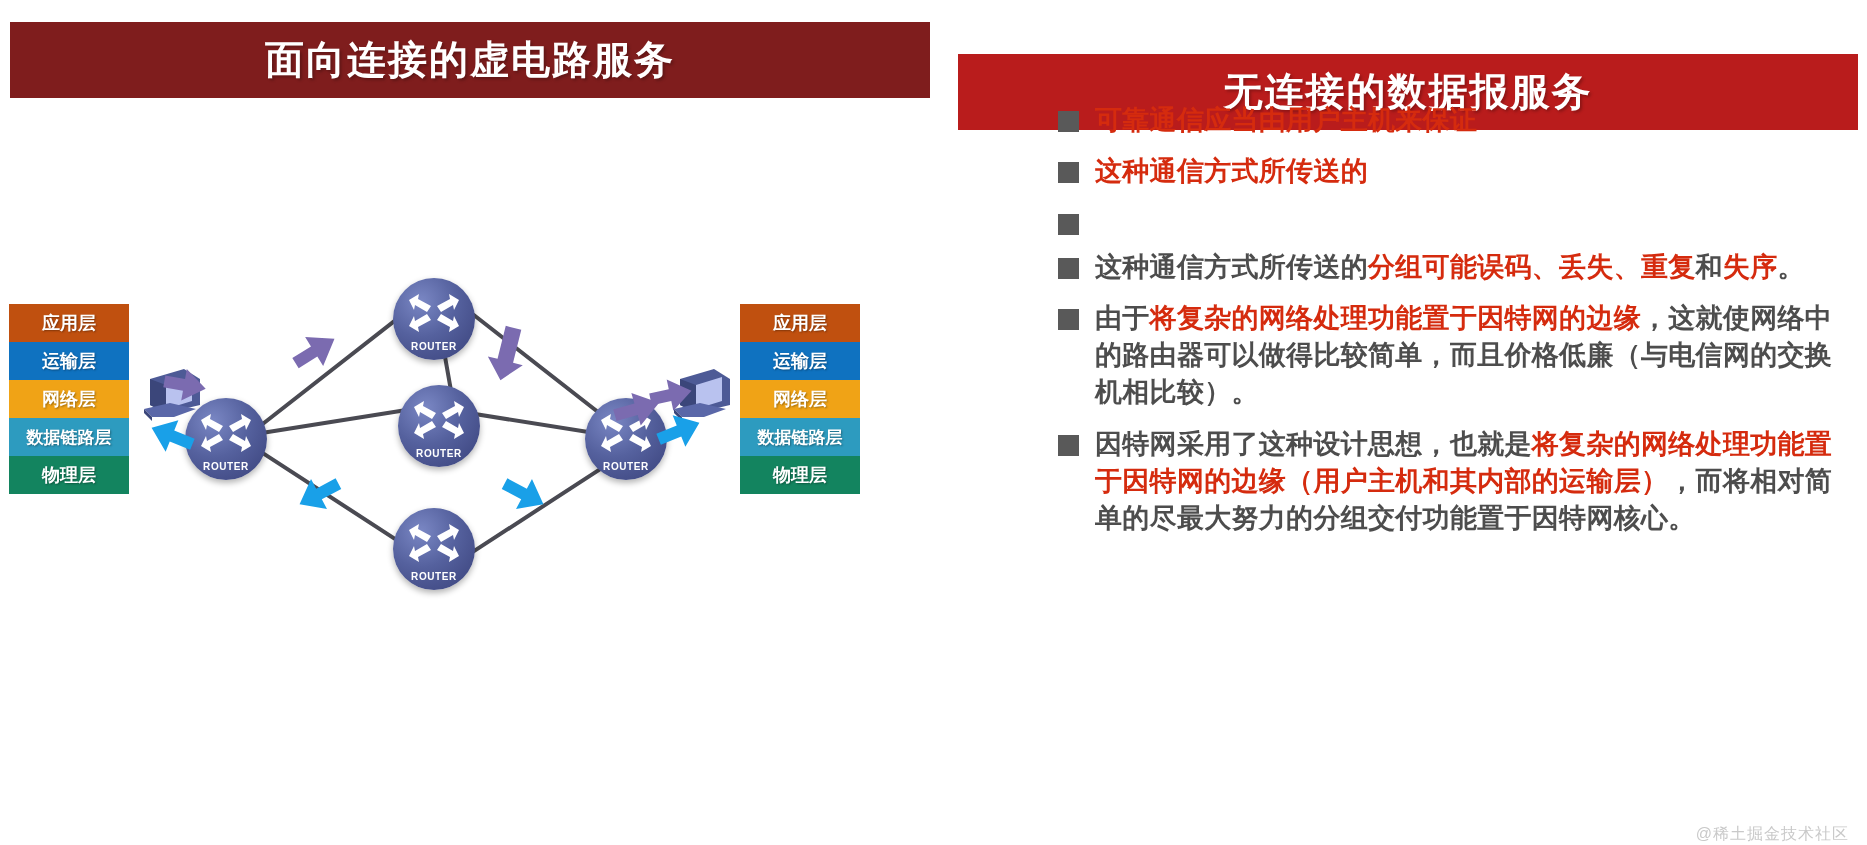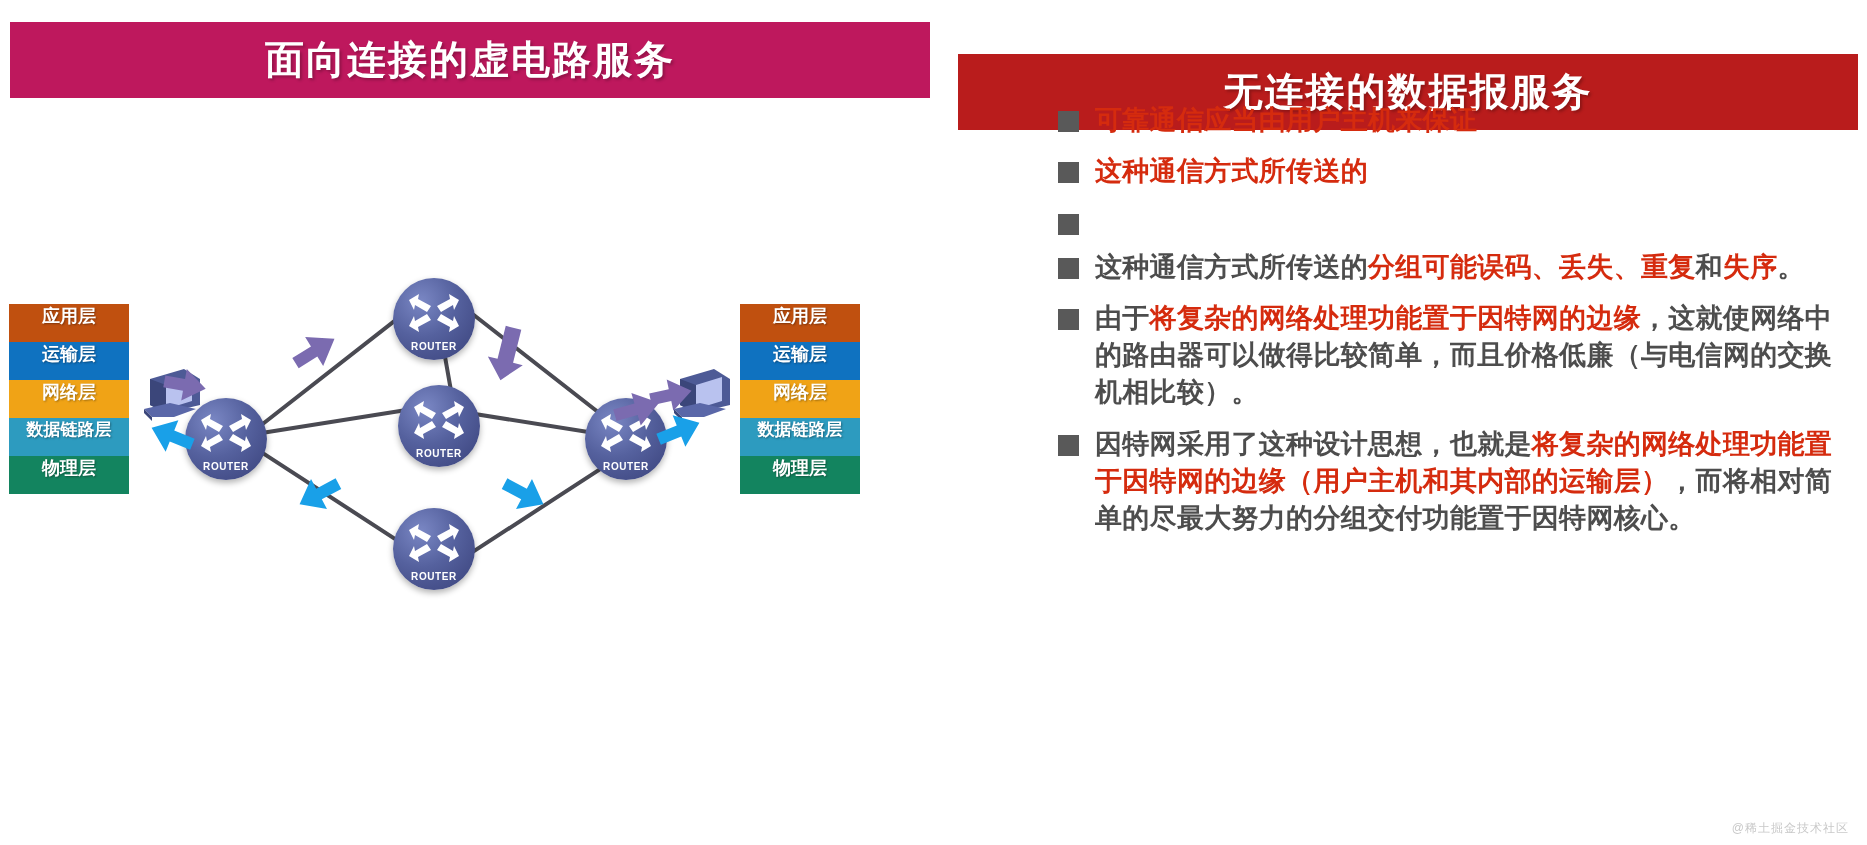--- a/index.html
+++ b/index.html
@@ -13,32 +13,32 @@
 
   
   .hdr {
     position: absolute; top: 22px; height: 76px;
     display: flex; align-items: center; justify-content: center;
   }
   .hdr-title {
     font-size: 39px; font-weight: 700; color: #ffffff; letter-spacing: 2px;
     text-shadow: 2px 2px 3px rgba(0,0,0,.25);
   }
-  #hdr-left  { left: 10px;   width: 920px; background: #be185d; }
+  #hdr-left  { left: 10px;   width: 920px; background: #7f1d1d; }
   #hdr-right { left: 958px;  width: 900px; background: #b91c1c; margin-top: 32px; }
 
   
   #diagram { position: absolute; left: 0; top: 110px; width: 950px; height: 700px; }
 
   
   .stack { position: absolute; width: 120px; }
   #stack-left  { left: 9px;   top: 194px; }
   #stack-right { left: 740px; top: 194px; }
   .layer {
-    height: 38px; display: flex; align-items: flex-start; justify-content: center;
+    height: 38px; display: flex; align-items: center; justify-content: center;
     color: #ffffff; font-size: 18px; font-weight: 700;
     text-shadow: 1px 1px 2px rgba(0,0,0,.35);
     white-space: nowrap;
   }
   .layer.wide { font-size: 17px; }
 
   
   .link { position: absolute; background: #4a4a52; height: 4px; transform-origin: 0 50%; border-radius: 2px; }
 
   
@@ -71,22 +71,22 @@
     margin-top: 9px; margin-right: 16px;
   }
   .btext {
     font-size: 27px; font-weight: 700; line-height: 1.38;
     color: #4d4d4d; letter-spacing: .3px;
   }
   .btext .r { color: #d52b0e; }
   .btext .d { color: #4d4d4d; }
 
   #watermark {
-    position: absolute; right: 18px; bottom: 8px;
-    font-size: 12px; color: #c9c9c9; letter-spacing: 1px;
+    position: absolute; right: 18px; bottom: 0;
+    font-size: 16px; color: #c9c9c9; letter-spacing: 1px;
   }
 </style>
 </head>
 <body>
 
 <div id="slide">
 
   <div class="hdr" id="hdr-left">
     <span class="hdr-title">面向连接的虚电路服务</span>
   </div>

